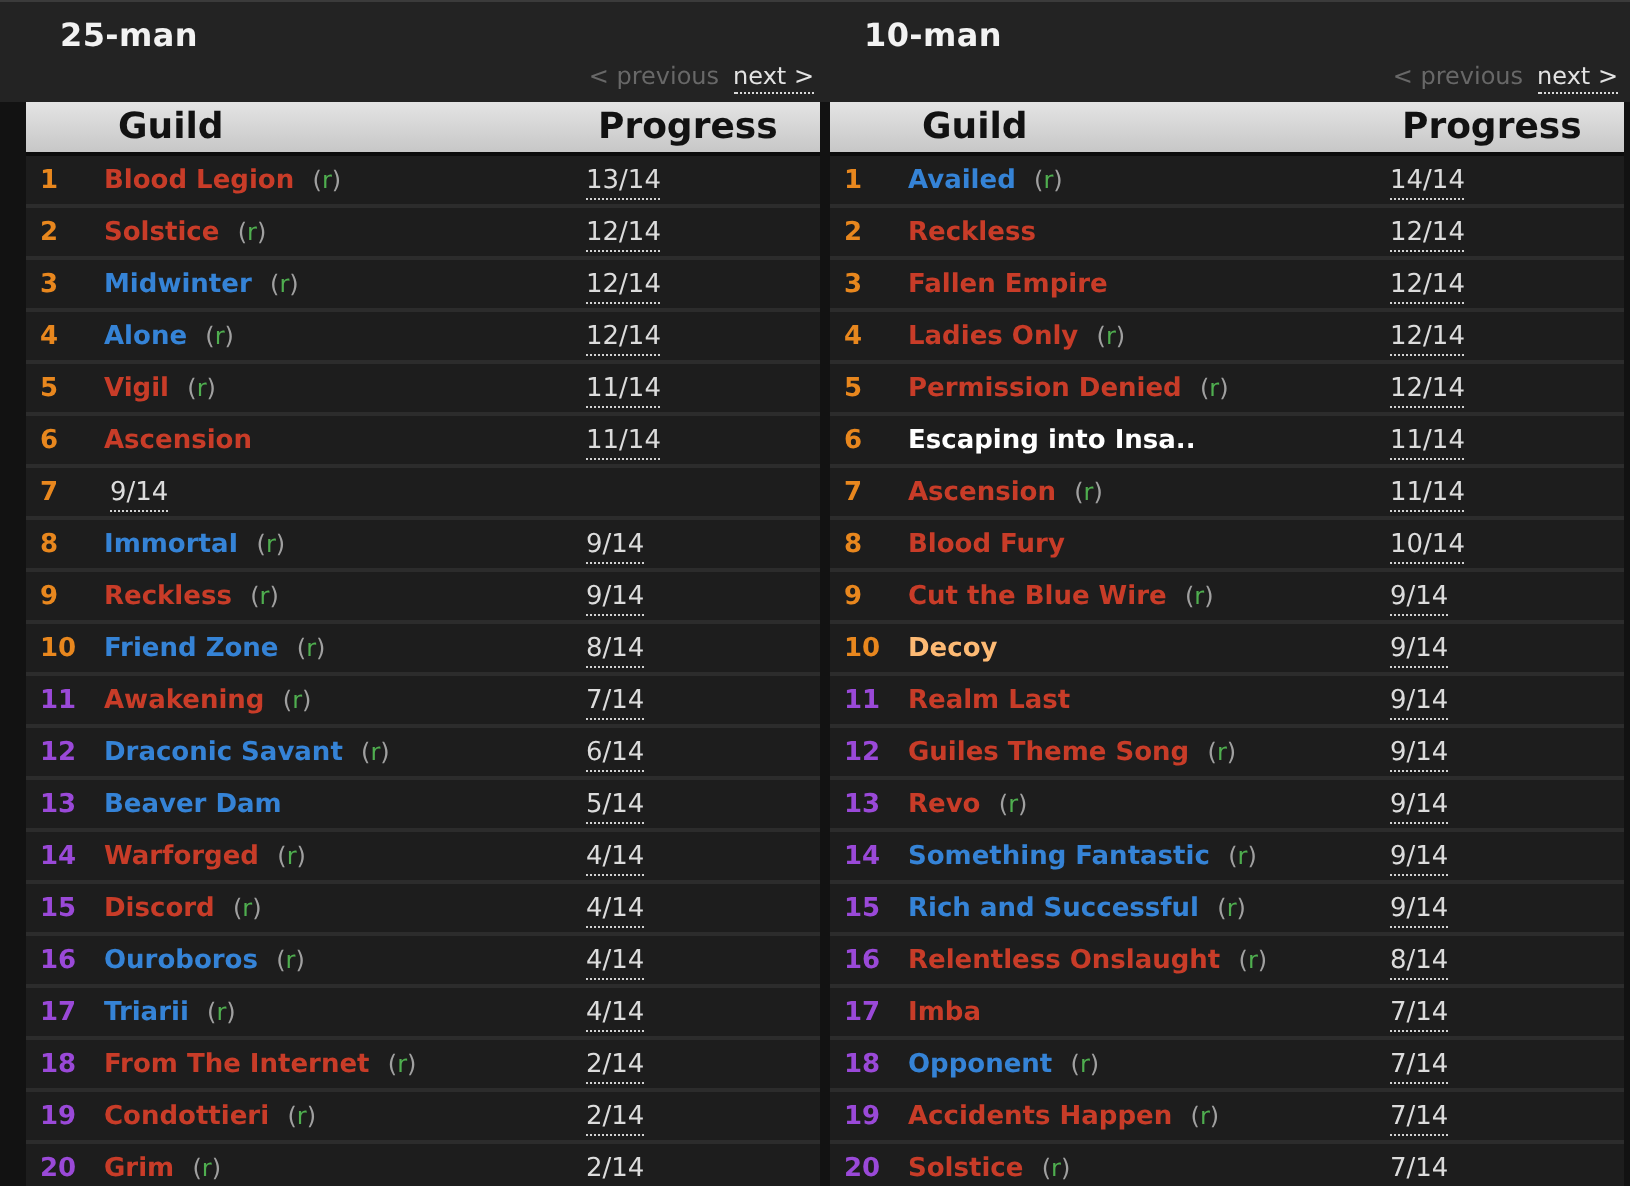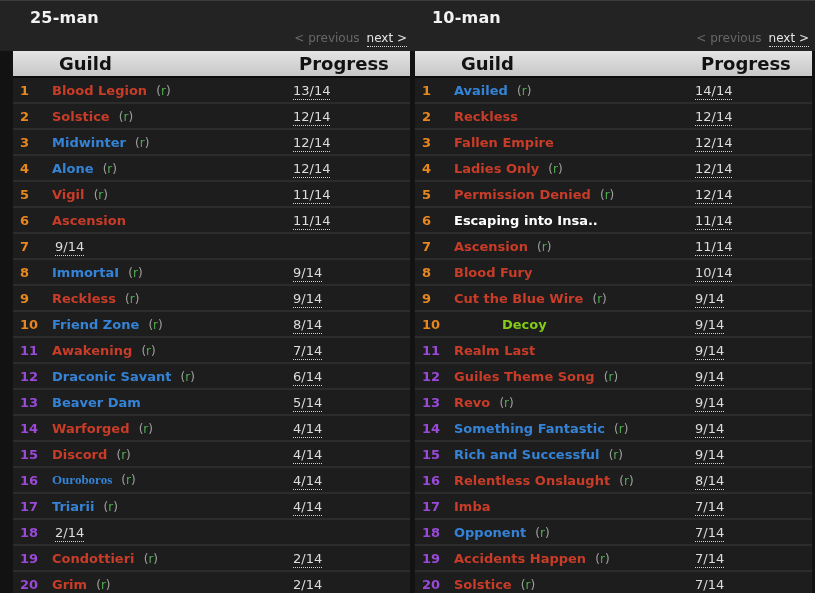--- a/index.html
+++ b/index.html
@@ -190,39 +190,43 @@
       <a class="gname" style="color: rgb(200, 60, 40);">Discord</a>
       <span class="rec"><span class="paren" style="color: rgb(160, 160, 160);">(</span><span class="rchar" style="color: rgb(79, 174, 79);">r</span><span class="paren" style="color: rgb(160, 160, 160);">)</span></span>
     </span>
     <span class="c-prog">
       <a class="plink">4/14</a>
     </span>
   </div>
         <div class="row">
     <span class="c-rank" style="color: rgb(154, 73, 216);">16</span>
     <span class="c-name">
-      <a class="gname" style="color: rgb(53, 131, 214); font-family: Liberation Serif, serif;">Ouroboros</a>
+      <a class="gname" style="color: rgb(53, 131, 214);">Ouroboros</a>
       <span class="rec"><span class="paren" style="color: rgb(160, 160, 160);">(</span><span class="rchar" style="color: rgb(79, 174, 79);">r</span><span class="paren" style="color: rgb(160, 160, 160);">)</span></span>
     </span>
     <span class="c-prog">
       <a class="plink">4/14</a>
     </span>
   </div>
         <div class="row">
     <span class="c-rank" style="color: rgb(154, 73, 216);">17</span>
     <span class="c-name">
       <a class="gname" style="color: rgb(53, 131, 214);">Triarii</a>
       <span class="rec"><span class="paren" style="color: rgb(160, 160, 160);">(</span><span class="rchar" style="color: rgb(79, 174, 79);">r</span><span class="paren" style="color: rgb(160, 160, 160);">)</span></span>
     </span>
     <span class="c-prog">
       <a class="plink">4/14</a>
     </span>
   </div>
         <div class="row">
     <span class="c-rank" style="color: rgb(154, 73, 216);">18</span>
+    <span class="c-name">
+      <a class="gname" style="color: rgb(200, 60, 40);">From The Internet</a>
+      <span class="rec"><span class="paren" style="color: rgb(160, 160, 160);">(</span><span class="rchar" style="color: rgb(79, 174, 79);">r</span><span class="paren" style="color: rgb(160, 160, 160);">)</span></span>
+    </span>
     <span class="c-prog">
       <a class="plink">2/14</a>
     </span>
   </div>
         <div class="row">
     <span class="c-rank" style="color: rgb(154, 73, 216);">19</span>
     <span class="c-name">
       <a class="gname" style="color: rgb(200, 60, 40);">Condottieri</a>
       <span class="rec"><span class="paren" style="color: rgb(160, 160, 160);">(</span><span class="rchar" style="color: rgb(79, 174, 79);">r</span><span class="paren" style="color: rgb(160, 160, 160);">)</span></span>
     </span>
@@ -339,21 +343,21 @@
       <a class="gname" style="color: rgb(200, 60, 40);">Cut the Blue Wire</a>
       <span class="rec"><span class="paren" style="color: rgb(160, 160, 160);">(</span><span class="rchar" style="color: rgb(79, 174, 79);">r</span><span class="paren" style="color: rgb(160, 160, 160);">)</span></span>
     </span>
     <span class="c-prog">
       <a class="plink">9/14</a>
     </span>
   </div>
         <div class="row">
     <span class="c-rank" style="color: rgb(232, 135, 30);">10</span>
     <span class="c-name">
-      <a class="gname" style="color: #84cc16; margin-left: 48px;">Decoy</a>
+      <a class="gname" style="color: #fdba74;">Decoy</a>
       
     </span>
     <span class="c-prog">
       <a class="plink">9/14</a>
     </span>
   </div>
         <div class="row">
     <span class="c-rank" style="color: rgb(154, 73, 216);">11</span>
     <span class="c-name">
       <a class="gname" style="color: rgb(200, 60, 40);">Realm Last</a>

